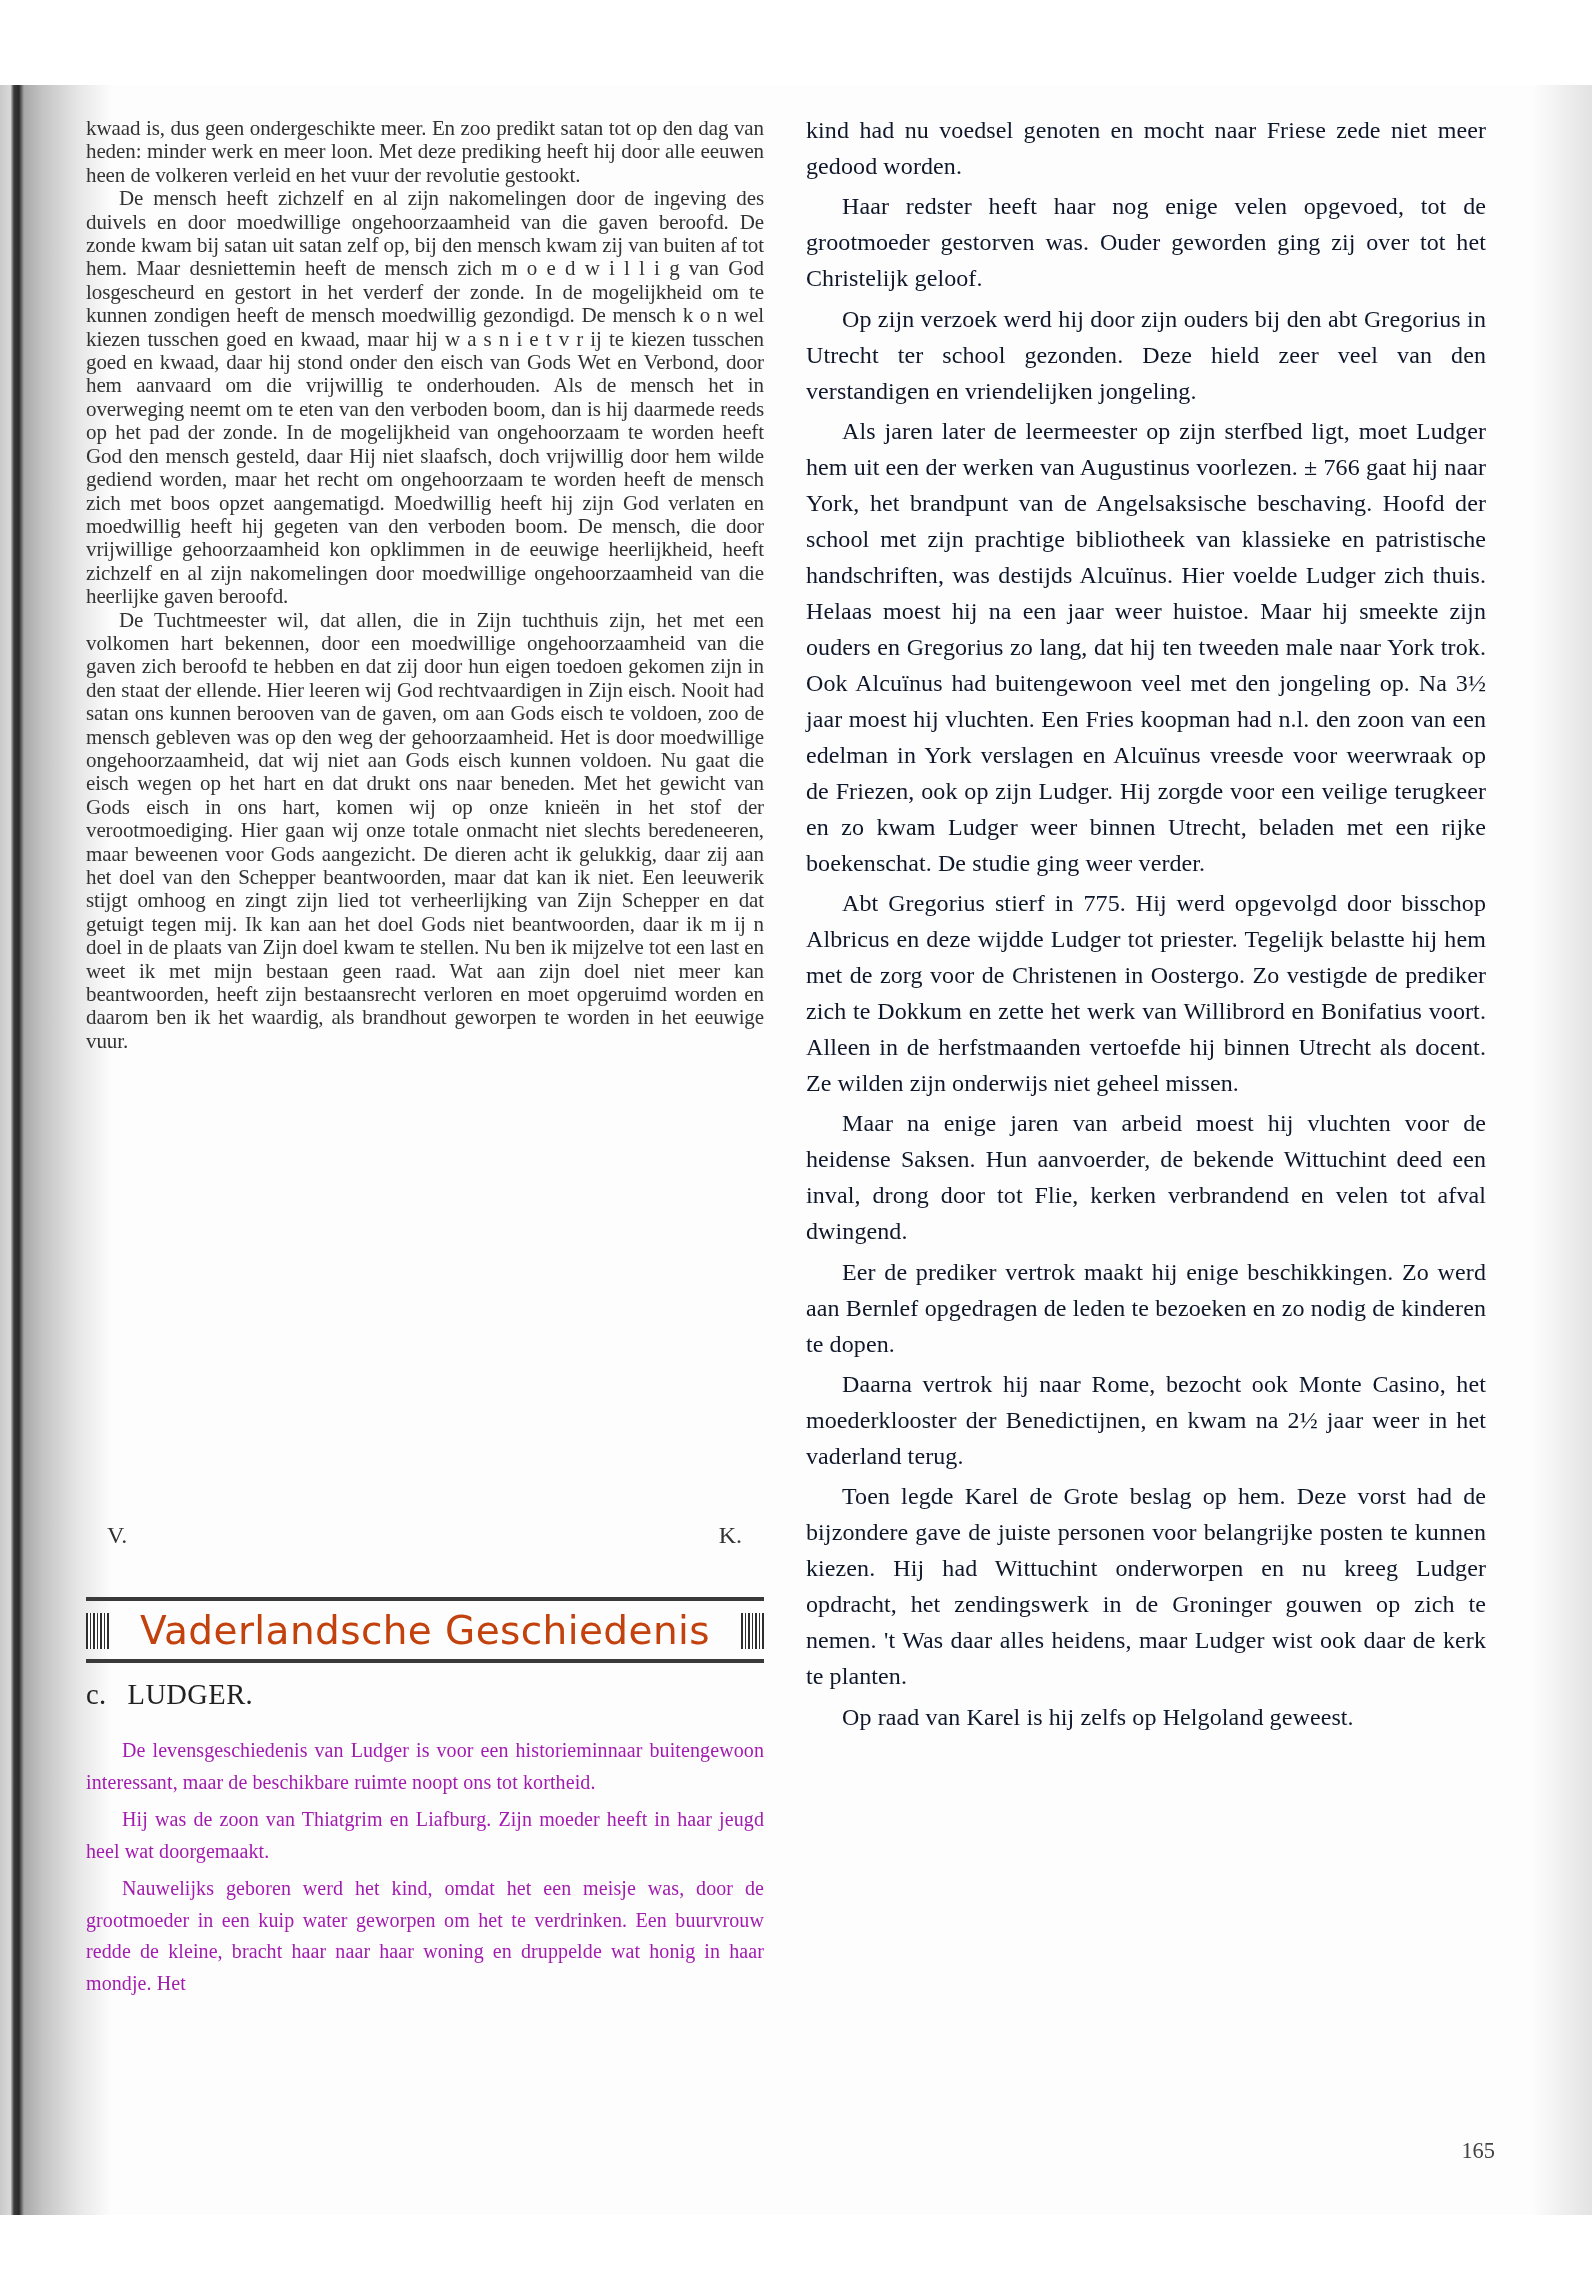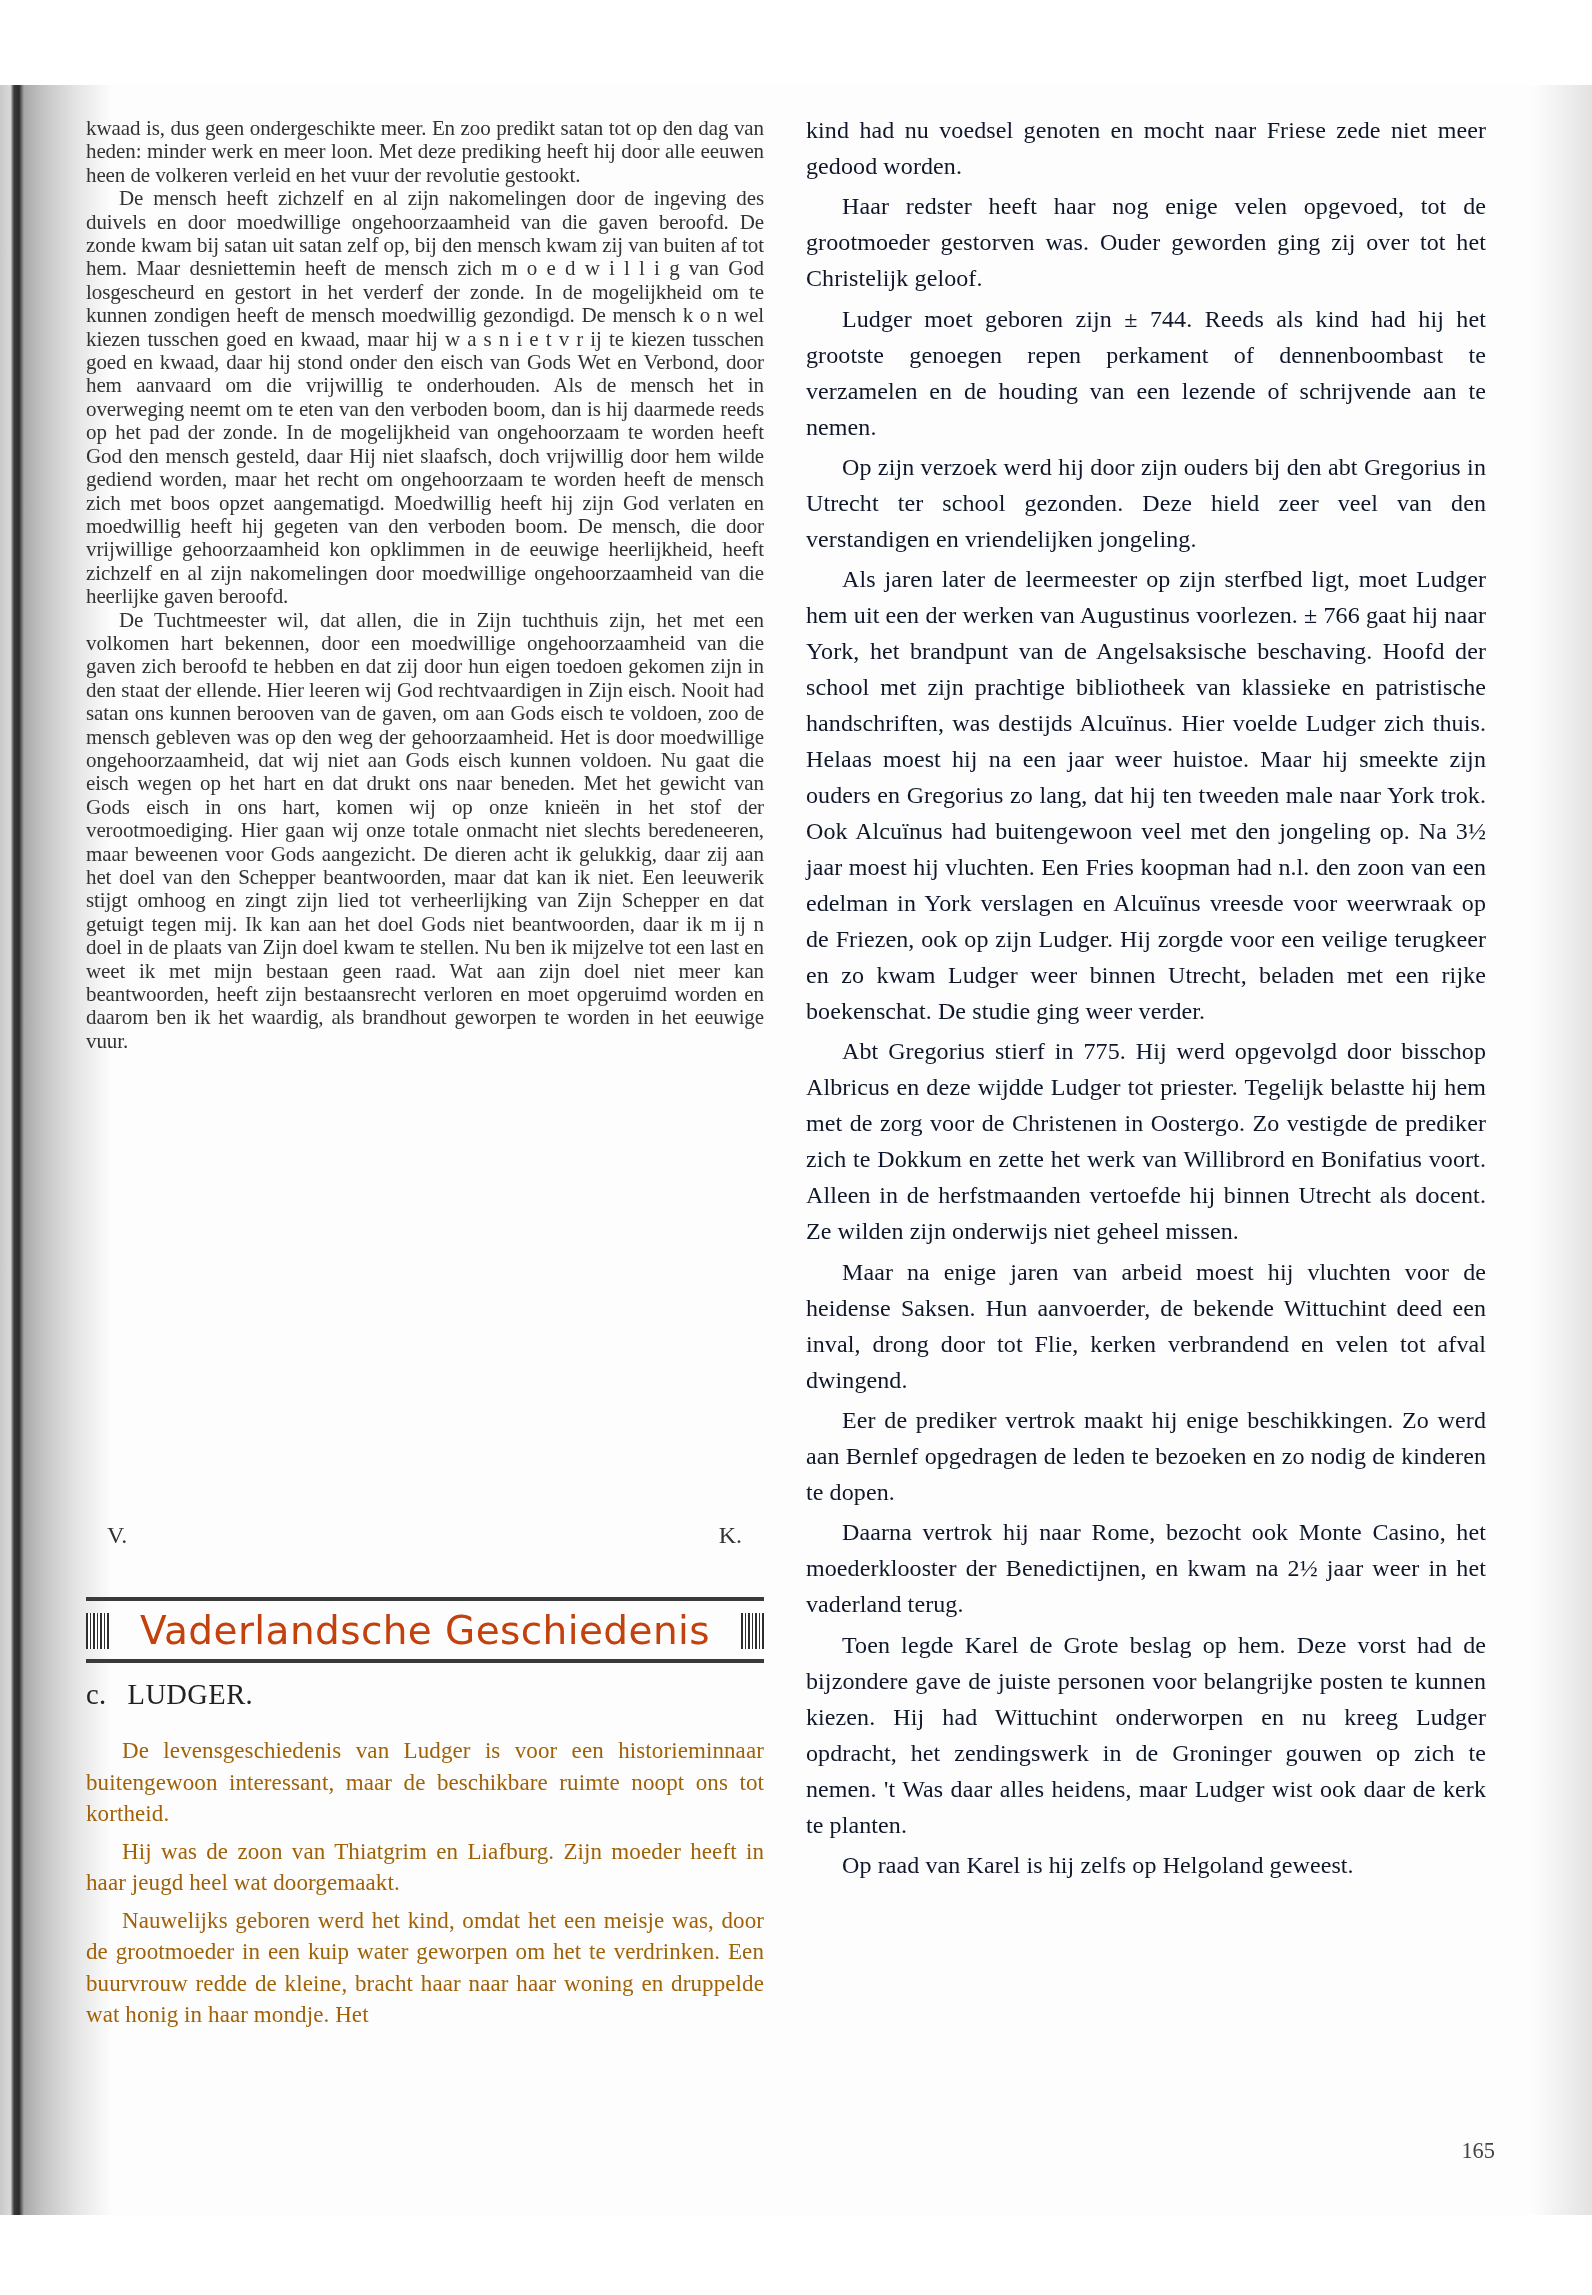--- a/index.html
+++ b/index.html
@@ -56,21 +56,21 @@
     font-size:39px; letter-spacing:0.4px; color:#c2410c;
     white-space:nowrap;
   }
   .subhead {
     position:absolute; left:86px; top:1679px; width:678px; 
     font-size:28.5px; color:#222; letter-spacing:0.4px;
   }
   .subhead .c { margin-right:21px; }
   .left-bot {
     left:86px; top:1735px; width:678px;
-    font-size:23px; line-height:31.5px; letter-spacing:0.1px; color:#a16207;
+    font-size:20px; line-height:31.5px; letter-spacing:0.1px; color:#a21caf;
   }
   .left-bot p { text-indent:36px; margin-bottom:6px; }
   .right {
     left:806px; top:112px; width:680px;
     font-size:24px; line-height:36px; letter-spacing:0.1px; color:#0f172a;
   }
   .right p { text-indent:36px; margin-bottom:4.3px; }
   .right p.first { text-indent:0; }
   .pageno {
     position:absolute; left:1443px; top:2138px; width:52px; text-align:right;
@@ -109,21 +109,20 @@
 
 <div class="col left-bot">
   <p>De levensgeschiedenis van Ludger is voor een historieminnaar buitengewoon interessant, maar de beschikbare ruimte noopt ons tot kortheid.</p>
   <p>Hij was de zoon van Thiatgrim en Liafburg. Zijn moeder heeft in haar jeugd heel wat doorgemaakt.</p>
   <p>Nauwelijks geboren werd het kind, omdat het een meisje was, door de grootmoeder in een kuip water geworpen om het te verdrinken. Een buurvrouw redde de kleine, bracht haar naar haar woning en druppelde wat honig in haar mondje. Het</p>
 </div>
 
 <div class="col right">
   <p class="first">kind had nu voedsel genoten en mocht naar Friese zede niet meer gedood worden.</p>
   <p>Haar redster heeft haar nog enige velen opgevoed, tot de grootmoeder gestorven was. Ouder geworden ging zij over tot het Christelijk geloof.</p>
-  <p>Ludger moet geboren zijn ± 744. Reeds als kind had hij het grootste genoegen repen perkament of dennenboombast te verzamelen en de houding van een lezende of schrijvende aan te nemen.</p>
   <p>Op zijn verzoek werd hij door zijn ouders bij den abt Gregorius in Utrecht ter school gezonden. Deze hield zeer veel van den verstandigen en vriendelijken jongeling.</p>
   <p>Als jaren later de leermeester op zijn sterfbed ligt, moet Ludger hem uit een der werken van Augustinus voorlezen. ± 766 gaat hij naar York, het brandpunt van de Angelsaksische beschaving. Hoofd der school met zijn prachtige bibliotheek van klassieke en patristische handschriften, was destijds Alcuïnus. Hier voelde Ludger zich thuis. Helaas moest hij na een jaar weer huistoe. Maar hij smeekte zijn ouders en Gregorius zo lang, dat hij ten tweeden male naar York trok. Ook Alcuïnus had buitengewoon veel met den jongeling op. Na 3½ jaar moest hij vluchten. Een Fries koopman had n.l. den zoon van een edelman in York verslagen en Alcuïnus vreesde voor weerwraak op de Friezen, ook op zijn Ludger. Hij zorgde voor een veilige terugkeer en zo kwam Ludger weer binnen Utrecht, beladen met een rijke boekenschat. De studie ging weer verder.</p>
   <p>Abt Gregorius stierf in 775. Hij werd opgevolgd door bisschop Albricus en deze wijdde Ludger tot priester. Tegelijk belastte hij hem met de zorg voor de Christenen in Oostergo. Zo vestigde de prediker zich te Dokkum en zette het werk van Willibrord en Bonifatius voort. Alleen in de herfstmaanden vertoefde hij binnen Utrecht als docent. Ze wilden zijn onderwijs niet geheel missen.</p>
   <p>Maar na enige jaren van arbeid moest hij vluchten voor de heidense Saksen. Hun aanvoerder, de bekende Wittuchint deed een inval, drong door tot Flie, kerken verbrandend en velen tot afval dwingend.</p>
   <p>Eer de prediker vertrok maakt hij enige beschikkingen. Zo werd aan Bernlef opgedragen de leden te bezoeken en zo nodig de kinderen te dopen.</p>
   <p>Daarna vertrok hij naar Rome, bezocht ook Monte Casino, het moederklooster der Benedictijnen, en kwam na 2½ jaar weer in het vaderland terug.</p>
   <p>Toen legde Karel de Grote beslag op hem. Deze vorst had de bijzondere gave de juiste personen voor belangrijke posten te kunnen kiezen. Hij had Wittuchint onderworpen en nu kreeg Ludger opdracht, het zendingswerk in de Groninger gouwen op zich te nemen. 't Was daar alles heidens, maar Ludger wist ook daar de kerk te planten.</p>
   <p>Op raad van Karel is hij zelfs op Helgoland geweest.</p>
 </div>
 

